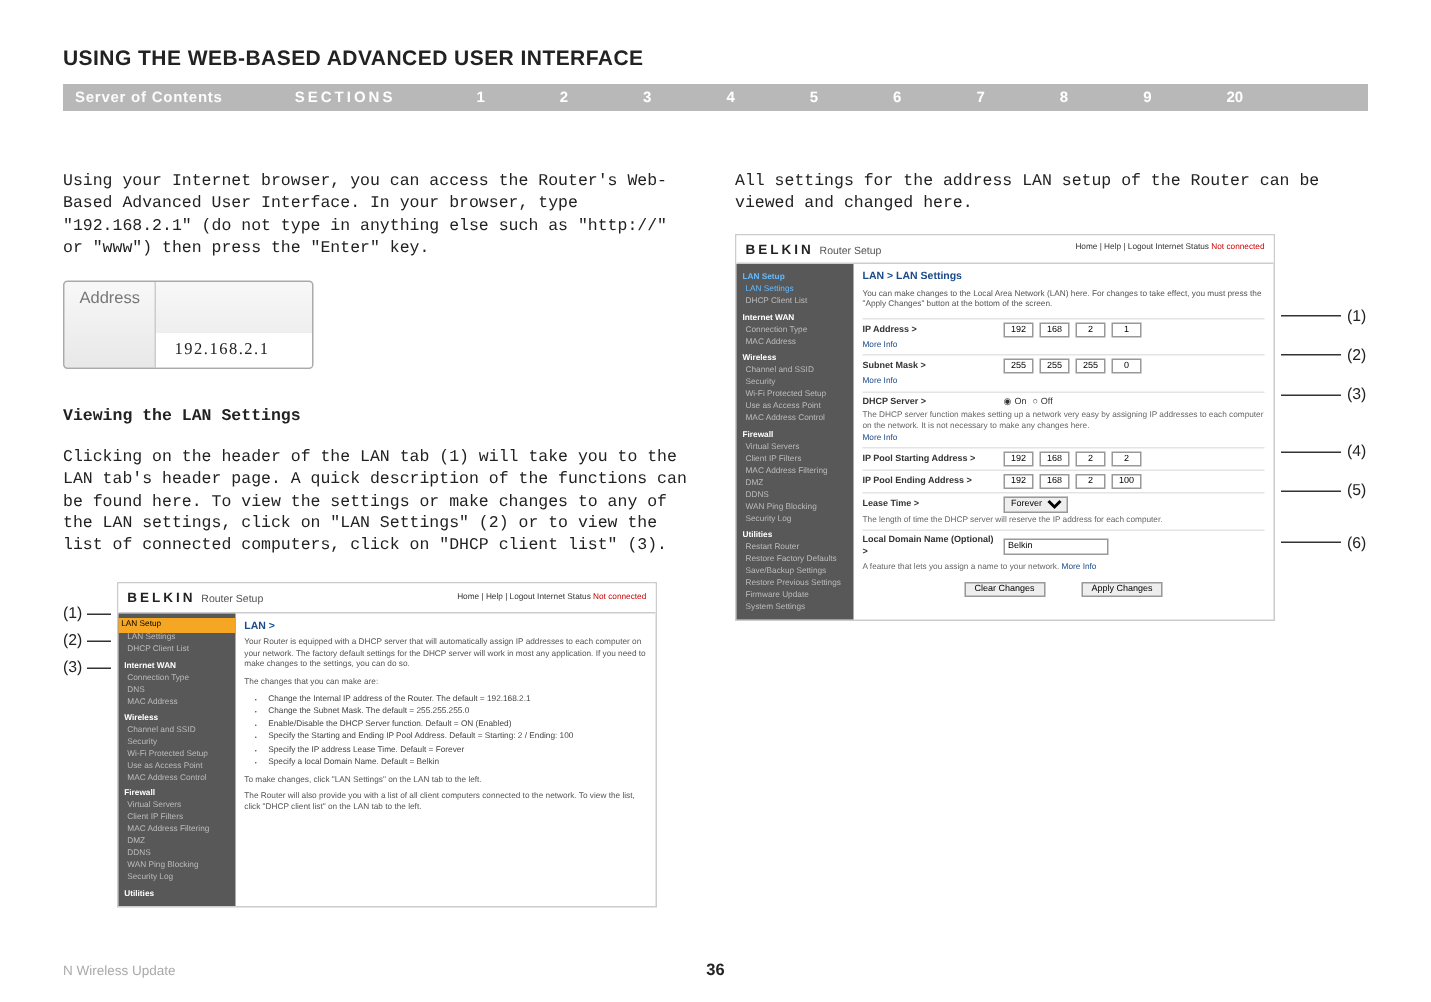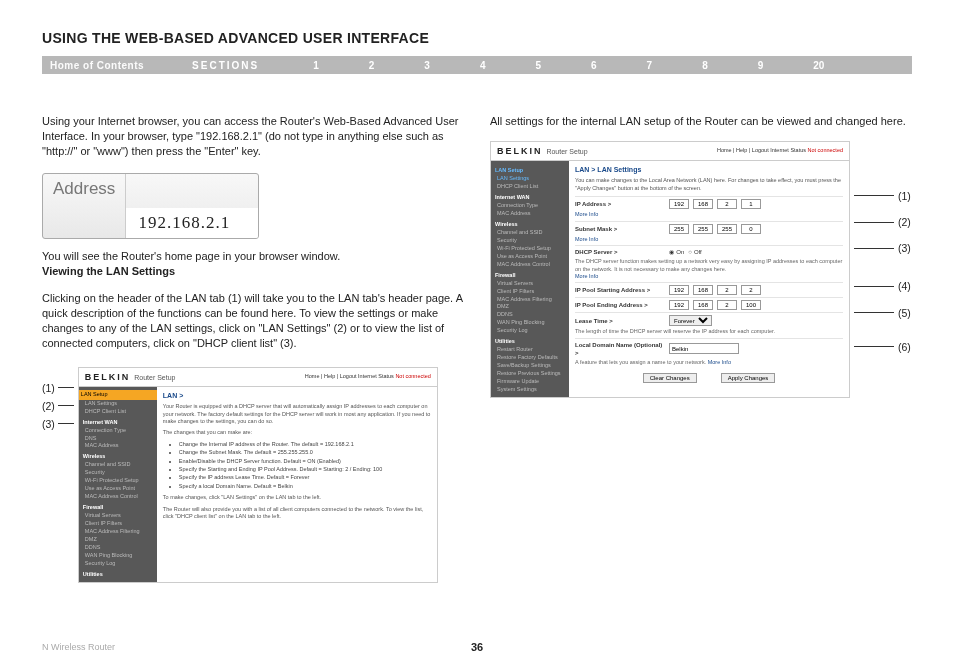--- a/index.html
+++ b/index.html
@@ -29,29 +29,29 @@
     padding: 0 8px;
     margin-bottom: 40px;
   }
   .nav-toc { opacity: 0.95; letter-spacing: 0.5px; margin-right: 48px; }
   .nav-sections { letter-spacing: 2px; margin-right: 54px; }
   .nav-nums { display: flex; gap: 50px; flex: 1; }
   .nav-nums span { color: #fff; }
   .nav-nums .current { font-weight: bold; }
   .cols { display: flex; gap: 26px; }
   .left, .right { width: 50%; font-size: 11px; line-height: 1.35; }
-  .para { margin-bottom: 12px; }
+  .para { margin-bottom: 12px; font-family: Liberation Mono, monospace; }
   .address-box {
     display: inline-flex;
     align-items: stretch;
     border: 1px solid #aaa;
     border-radius: 3px;
     overflow: hidden;
     margin: 2px 0 10px 0;
-    font-size: 17px;
+    font-size: 11px;
     background: linear-gradient(#f8f8f8,#e8e8e8);
   }
   .address-box .lbl { padding: 4px 10px; color: #777; border-right: 1px solid #ccc; }
   .address-box .val { padding: 4px 28px 4px 12px; background: #fff; letter-spacing: 1px; font-family: Georgia, serif; margin-top: 34px; }
   .bold-sub { font-weight: bold; }
   .right h2 { font-size: 14px; font-weight: bold; margin-bottom: 14px; }
 
   
   .shot-wrap-left { display: flex; align-items: flex-start; gap: 4px; margin-top: 16px; }
   .left-callouts { display: flex; flex-direction: column; gap: 4px; margin-top: 14px; font-size: 10.5px; }
@@ -106,21 +106,21 @@
     font-size: 9px; color:#aaa;
   }
   .footer .pg { color:#222; font-weight:bold; font-size:11px; position:absolute; left:50%; transform:translateX(-50%);}
 </style>
 </head>
 <body>
 
 <div class="page-title">USING THE WEB-BASED ADVANCED USER INTERFACE</div>
 
 <div class="nav-bar">
-  <span class="nav-toc">Home of Contents</span>
+  <span class="nav-toc">Server of Contents</span>
   <span class="nav-sections">SECTIONS</span>
   <span class="nav-nums">
     <span>1</span>
     <span>2</span>
     <span>3</span>
     <span>4</span>
     <span>5</span>
     <span class="current">6</span>
     <span>7</span>
     <span>8</span>
@@ -133,21 +133,21 @@
 
   <div class="left">
     <p class="para">Using your Internet browser, you can access the Router's Web-Based Advanced User Interface. In your browser, type "192.168.2.1" (do not type in anything else such as "http://" or "www") then press the "Enter" key.</p>
 
     <div class="address-box">
       <span class="lbl">Address</span>
       <span class="val">192.168.2.1</span>
     </div>
 
     <p class="para">
-      <span>You will see the Router's home page in your browser window.</span><br>
+      <br>
       <span class="bold-sub">Viewing the LAN Settings</span>
     </p>
 
     <p class="para">Clicking on the header of the LAN tab (1) will take you to the LAN tab's header page. A quick description of the functions can be found here. To view the settings or make changes to any of the LAN settings, click on "LAN Settings" (2) or to view the list of connected computers, click on "DHCP client list" (3).</p>
 
     <div class="shot-wrap-left">
       <div class="left-callouts">
         <div>
             <span>(1)</span>
             <span class="line"></span>
@@ -206,21 +206,21 @@
             </ul>
             <p>To make changes, click "LAN Settings" on the LAN tab to the left.</p>
             <p>The Router will also provide you with a list of all client computers connected to the network. To view the list, click "DHCP client list" on the LAN tab to the left.</p>
           </div>
         </div>
       </div>
     </div>
   </div>
 
   <div class="right">
-    <p class="para">All settings for the internal LAN setup of the Router can be viewed and changed here.</p>
+    <p class="para">All settings for the address LAN setup of the Router can be viewed and changed here.</p>
 
     <div class="shot-wrap-right">
       <div class="shot2">
         <div class="shot-hdr">
           <span><span class="brand">BELKIN</span><span class="rs">&nbsp;&nbsp;</span><span class="rs">Router Setup</span></span>
           <span class="links"><span>Home | Help | Logout   Internet Status</span> <span class="red">Not connected</span></span>
         </div>
         <div class="shot-body">
           <div class="sidebar">
             <div class="cat" style="color:#6bf">LAN Setup</div>
@@ -340,16 +340,16 @@
         <div class="rc" style="margin-top:20px;">
             <span class="line"></span>
             <span>(6)</span>
           </div>
       </div>
     </div>
   </div>
 </div>
 
 <div class="footer">
-  <span>N Wireless Router</span>
+  <span>N Wireless Update</span>
   <span class="pg">36</span>
   <span></span>
 </div>
 
 </body></html>

